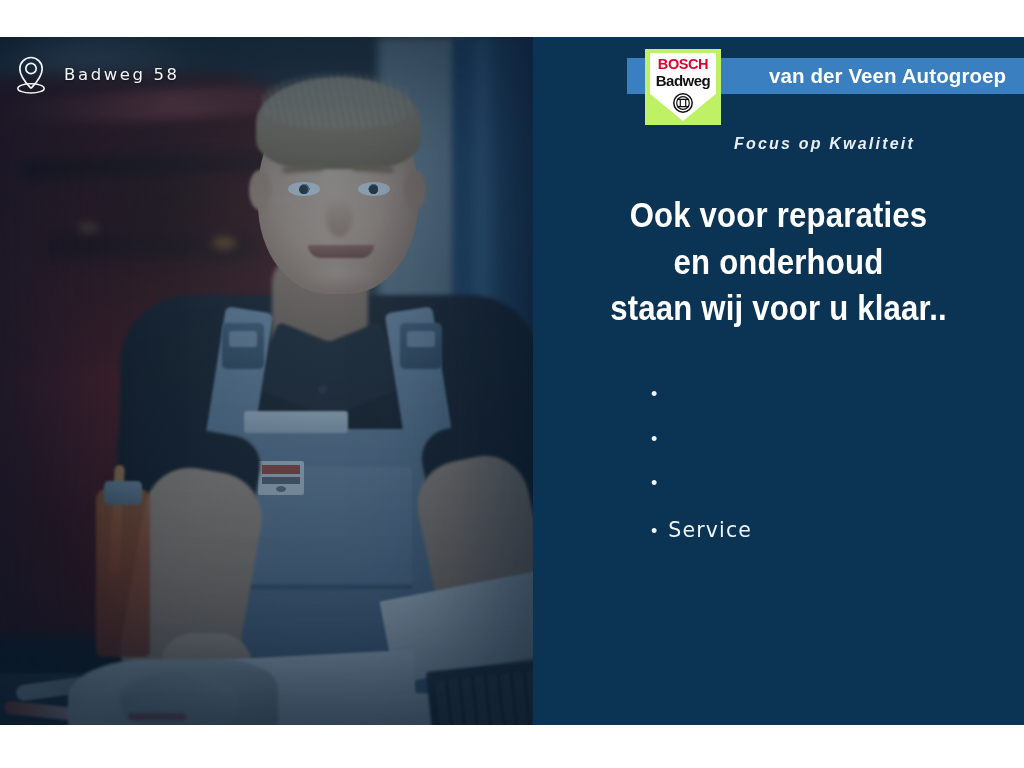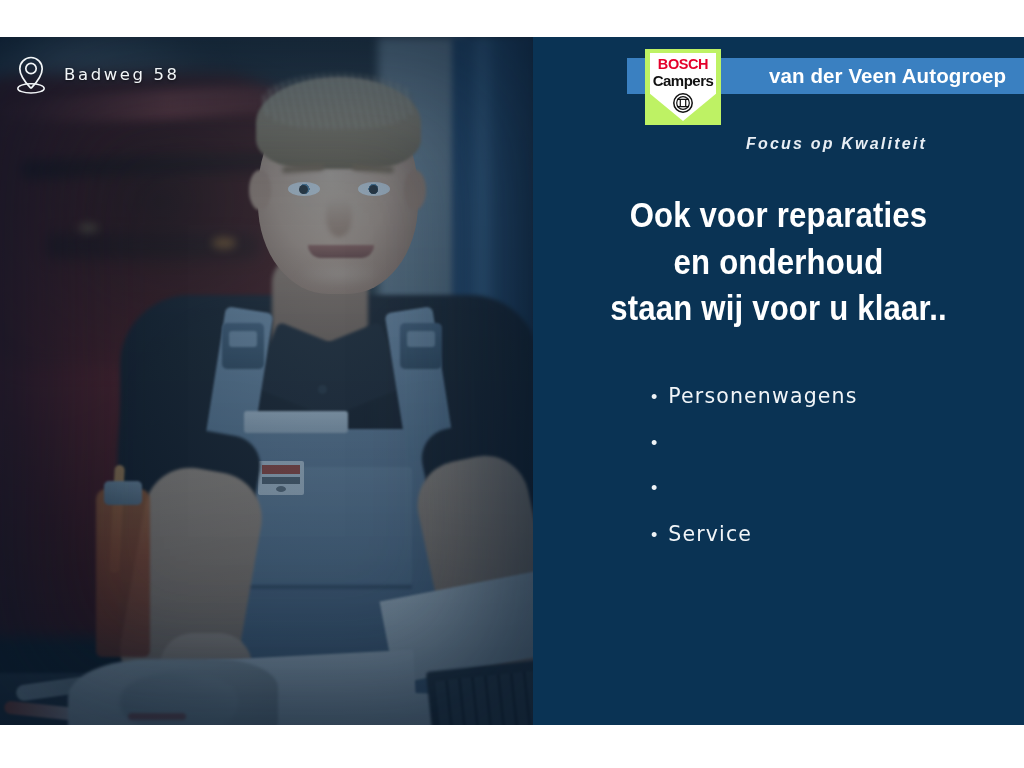--- a/index.html
+++ b/index.html
@@ -214,21 +214,21 @@
   #bosch-txt{position:absolute;left:5px;top:8px;width:66px;text-align:center;
     color:#e4002b;font-size:14.5px;font-weight:bold;letter-spacing:-.4px;line-height:1;
     font-family:"Liberation Sans",sans-serif;}
   #service-txt{position:absolute;left:5px;top:24px;width:66px;text-align:center;
     color:#111111;font-size:15px;font-weight:bold;letter-spacing:-.5px;line-height:1;
     font-family:"Liberation Sans",sans-serif;}
   #arm-sym{position:absolute;left:27px;top:43px;width:22px;height:22px;}
 
   #tagline{position:absolute;left:201px;top:98px;color:#e8eef4;font-size:16px;
     font-style:italic;font-weight:bold;letter-spacing:2.2px;white-space:nowrap;
-    font-family:"Liberation Sans",sans-serif;margin-left:12px;}
+    font-family:"Liberation Sans",sans-serif;}
 
   
   #headline{position:absolute;left:0;top:155px;width:491px;text-align:center;
     color:#ffffff;font-weight:bold;font-size:35px;line-height:1.33;
     font-family:"Liberation Sans",sans-serif;
     transform:scaleX(.89);transform-origin:center top;letter-spacing:.2px;}
   #headline div{white-space:nowrap;}
 
   
   #bullets{position:absolute;left:118px;top:348px;width:373px;}
@@ -335,40 +335,39 @@
     </div>
 
     <div id="panel">
 
       <div id="banner"></div>
       <div id="banner-txt">van der Veen Autogroep</div>
 
       <div id="logo">
         <div id="shield"></div>
         <div id="bosch-txt">BOSCH</div>
-        <div id="service-txt">Campers</div>
+        <div id="service-txt">Badweg</div>
         <svg id="arm-sym" viewBox="0 0 22 22" fill="none">
           <circle cx="11" cy="11" r="9.2" stroke="#111111" stroke-width="1.5"></circle>
           <circle cx="11" cy="11" r="6.3" stroke="#111111" stroke-width="1.2"></circle>
           <path d="M5 7.3h12M5 14.7h12M8.3 7.3v7.4M13.7 7.3v7.4" stroke="#111111" stroke-width="1.2"></path>
         </svg>
       </div>
 
       <div id="tagline">Focus op Kwaliteit</div>
 
       <div id="headline">
         <div>Ook voor reparaties</div>
         <div>en onderhoud</div>
         <div>staan wij voor u klaar..</div>
       </div>
 
       <div id="bullets">
         <div class="bullet">
           <span class="dot">•</span>
-          <span class="btxt">Personenwagens</span>
         </div>
         <div class="bullet">
           <span class="dot">•</span>
         </div>
         <div class="bullet">
           <span class="dot">•</span>
         </div>
         <div class="bullet">
           <span class="dot">•</span>
           <span class="btxt">Service</span>

